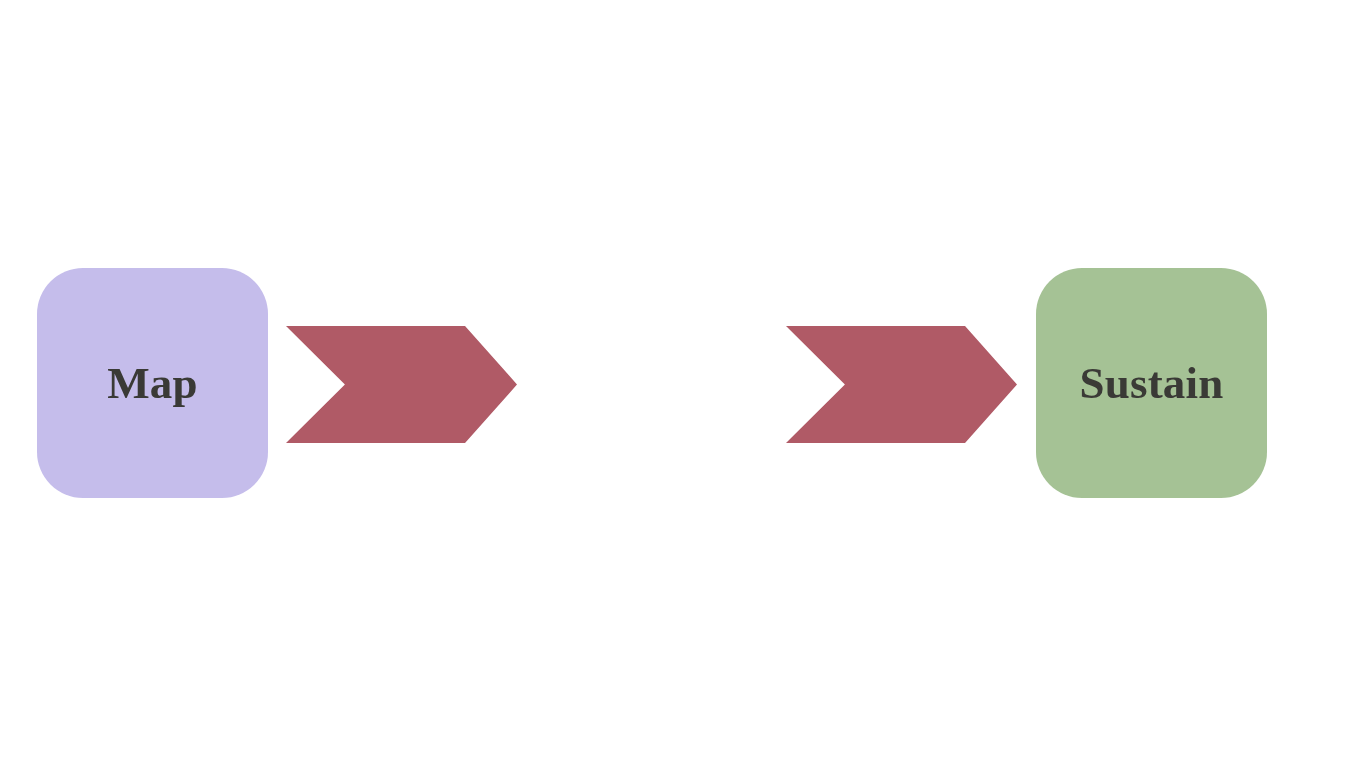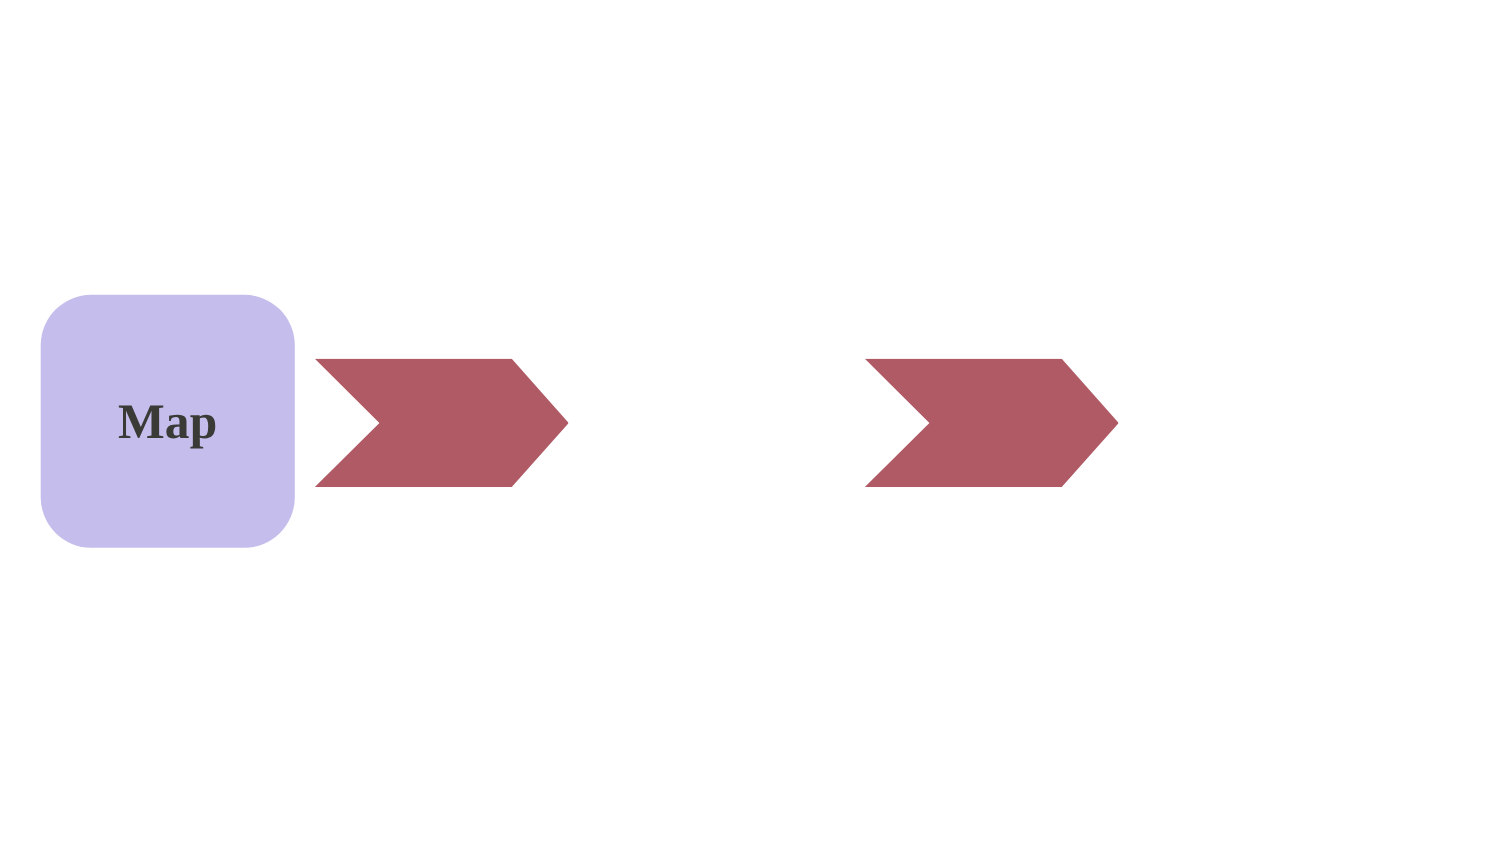--- a/index.html
+++ b/index.html
@@ -76,14 +76,17 @@
 
   <div class="stage-box" id="stage-box-0" style="background-color: rgb(197, 189, 235);">
     <span class="stage-label">Map</span>
   </div>
 
   <div class="connector-arrow" id="connector-arrow-0" style="background-color: rgb(176, 90, 102);"></div>
 
 
   <div class="connector-arrow" id="connector-arrow-1" style="background-color: rgb(176, 90, 102);"></div>
 
+  <div class="stage-box" id="stage-box-2" style="background-color: rgb(165, 194, 149);">
+    <span class="stage-label">Sustain</span>
+  </div>
 
 </div>
 
 </body></html>

